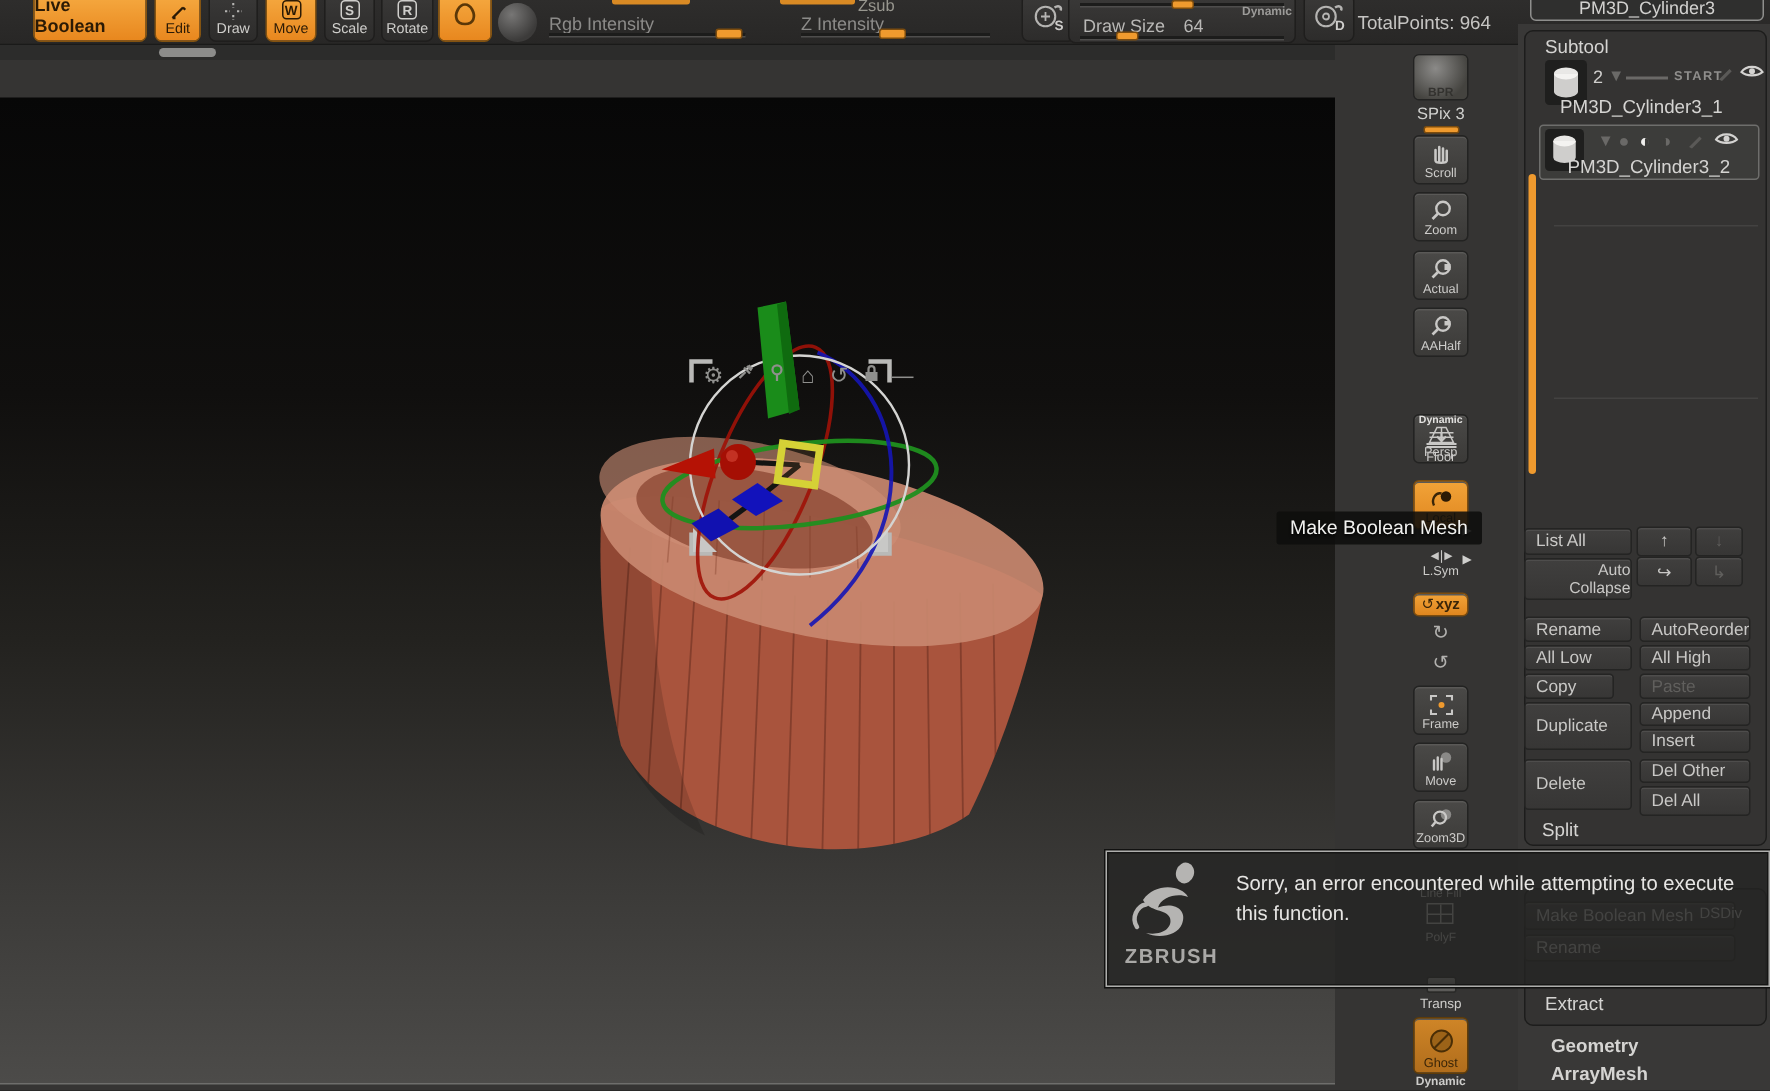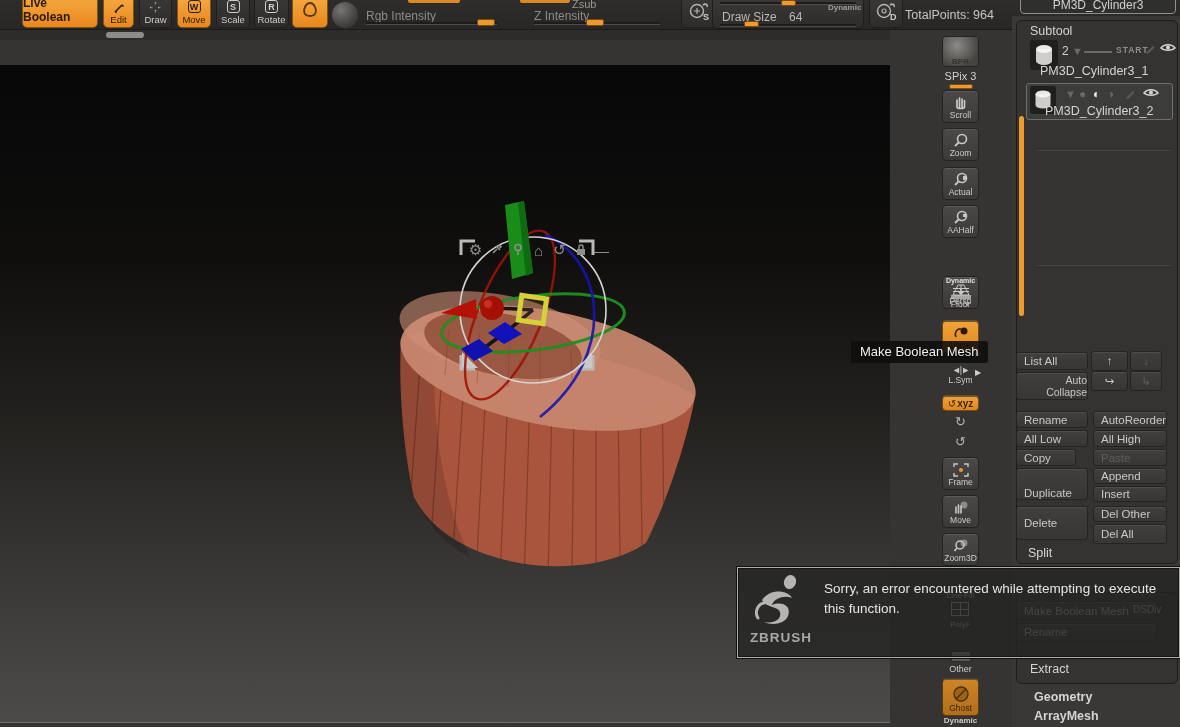--- a/index.html
+++ b/index.html
@@ -352,21 +352,21 @@
   </div>
 
   <div class="shelf-plain" style="top:591px; font-size:8px; color:#b8b8b6;">Line Fill</div>
   <div class="abs" style="left:951px; top:602px; width:18px; height:14px; border:1px solid #b0b0ae;">
     <div style="position:absolute; left:8px; top:0; width:1px; height:13px; background:#b0b0ae;"></div>
     <div style="position:absolute; left:0; top:6px; width:16px; height:1px; background:#b0b0ae;"></div>
   </div>
   <div class="shelf-plain" style="top:620px; font-size:8px; color:#b8b8b6;">PolyF</div>
 
   <div class="abs" style="left:951px; top:651px; width:20px; height:11px; border-radius:2px; background:linear-gradient(#9a9997,#565553); border:1px solid #2a2a28;"></div>
-  <div class="shelf-plain" style="top:664px; font-size:9px; color:#cdccca;">Other</div>
+  <div class="shelf-plain" style="top:664px; font-size:9px; color:#cdccca;">Transp</div>
   <div class="shelf-btn orange" style="top:678px; height:38px; background:linear-gradient(#cf8527,#b06d1c); border-color:#5f3c09;">
     <svg width="18" height="18" viewBox="0 0 18 18">
       <circle cx="9" cy="9" r="7" fill="#9c6318" stroke="#4a2e06" stroke-width="1.3"></circle>
       <path d="M4 14 L14 4" stroke="#4a2e06" stroke-width="1.4"></path>
     </svg>
     <span style="color:#3a2508;">Ghost</span>
   </div>
   <div class="shelf-plain" style="top:716px; font-size:8px; font-weight:bold; color:#cdccca;">Dynamic</div>
 
   <div class="abs rpanel"></div>
@@ -455,21 +455,21 @@
     </div>
   <div class="pbtn" style="left:1093px; top:430px; width:74px; height:17px;">
       <span>All High</span>
     </div>
   <div class="pbtn" style="left:1016px; top:449px; width:60px; height:17px;">
       <span>Copy</span>
     </div>
   <div class="pbtn dim" style="left:1093px; top:449px; width:74px; height:17px;">
       <span>Paste</span>
     </div>
-  <div class="pbtn" style="left:1016px; top:468px; width:72px; height:32px;align-items:flex-end;">
+  <div class="pbtn" style="left:1016px; top:468px; width:72px; height:32px;">
       <span>Duplicate</span>
     </div>
   <div class="pbtn" style="left:1093px; top:468px; width:74px; height:16px;">
       <span>Append</span>
     </div>
   <div class="pbtn" style="left:1093px; top:486px; width:74px; height:16px;">
       <span>Insert</span>
     </div>
   <div class="pbtn" style="left:1016px; top:506px; width:72px; height:34px;">
       <span>Delete</span>

